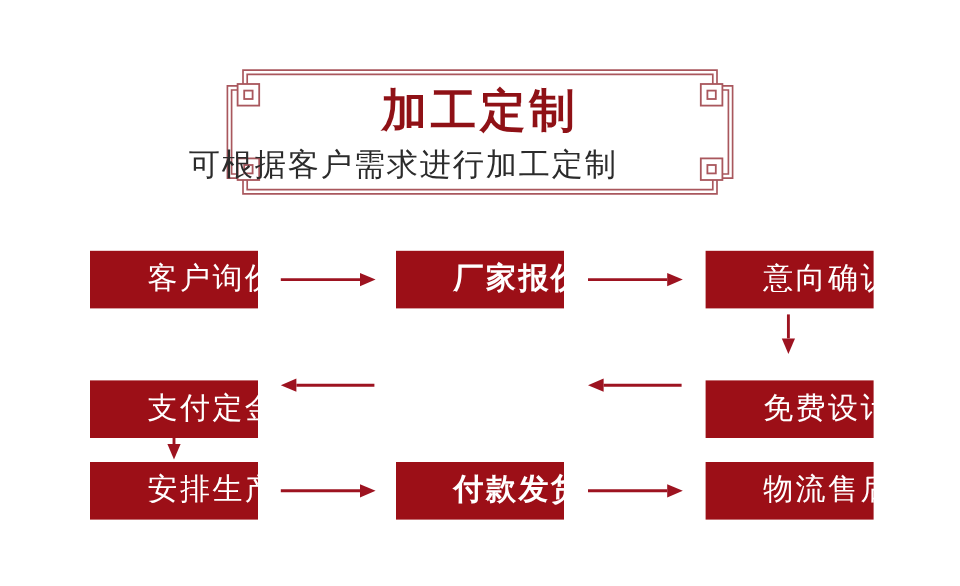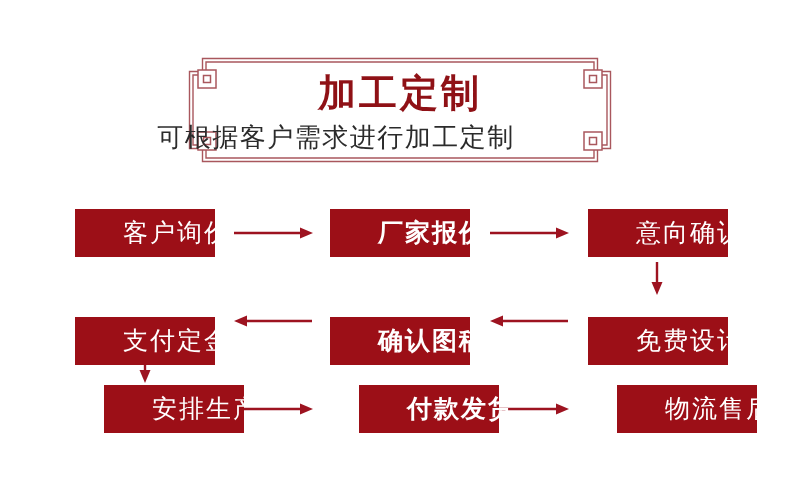--- a/index.html
+++ b/index.html
@@ -64,21 +64,21 @@
     color: #ffffff;
     font-size: 25px;
     letter-spacing: 2px;
     line-height: 48px;
     text-align: center;
     white-space: nowrap;
     padding-left: 48px;
   }
   .r1 { top: 209px; }
   .r2 { top: 297px; margin-top: 20px; }
-  .r3 { top: 385px; margin-left: 29px; }
+  .r3 { top: 385px; }
   .c1 { left: 75px; }
   .c2 { left: 330px; font-weight: bold; }
   .c3 { left: 588px; }
 </style>
 </head>
 <body>
 
 <div class="page">
 
   <svg class="frame-svg" viewBox="0 0 424 106">
@@ -146,19 +146,18 @@
         <line x1="490" y1="409" x2="556" y2="409"></line>
         <polygon points="556,403.5 569,409 556,414.5" stroke="none"></polygon>
       </g>
     </g>
   </svg>
 
   <div class="flow-box r1 c1">客户询价</div>
   <div class="flow-box r1 c2">厂家报价</div>
   <div class="flow-box r1 c3">意向确认</div>
   <div class="flow-box r2 c3">免费设计</div>
-  <div class="flow-box r2 c2">确认图稿</div>
   <div class="flow-box r2 c1">支付定金</div>
   <div class="flow-box r3 c1">安排生产</div>
   <div class="flow-box r3 c3">物流售后</div>
   <div class="flow-box r3 c2">付款发货</div>
 
 </div>
 
 </body></html>

